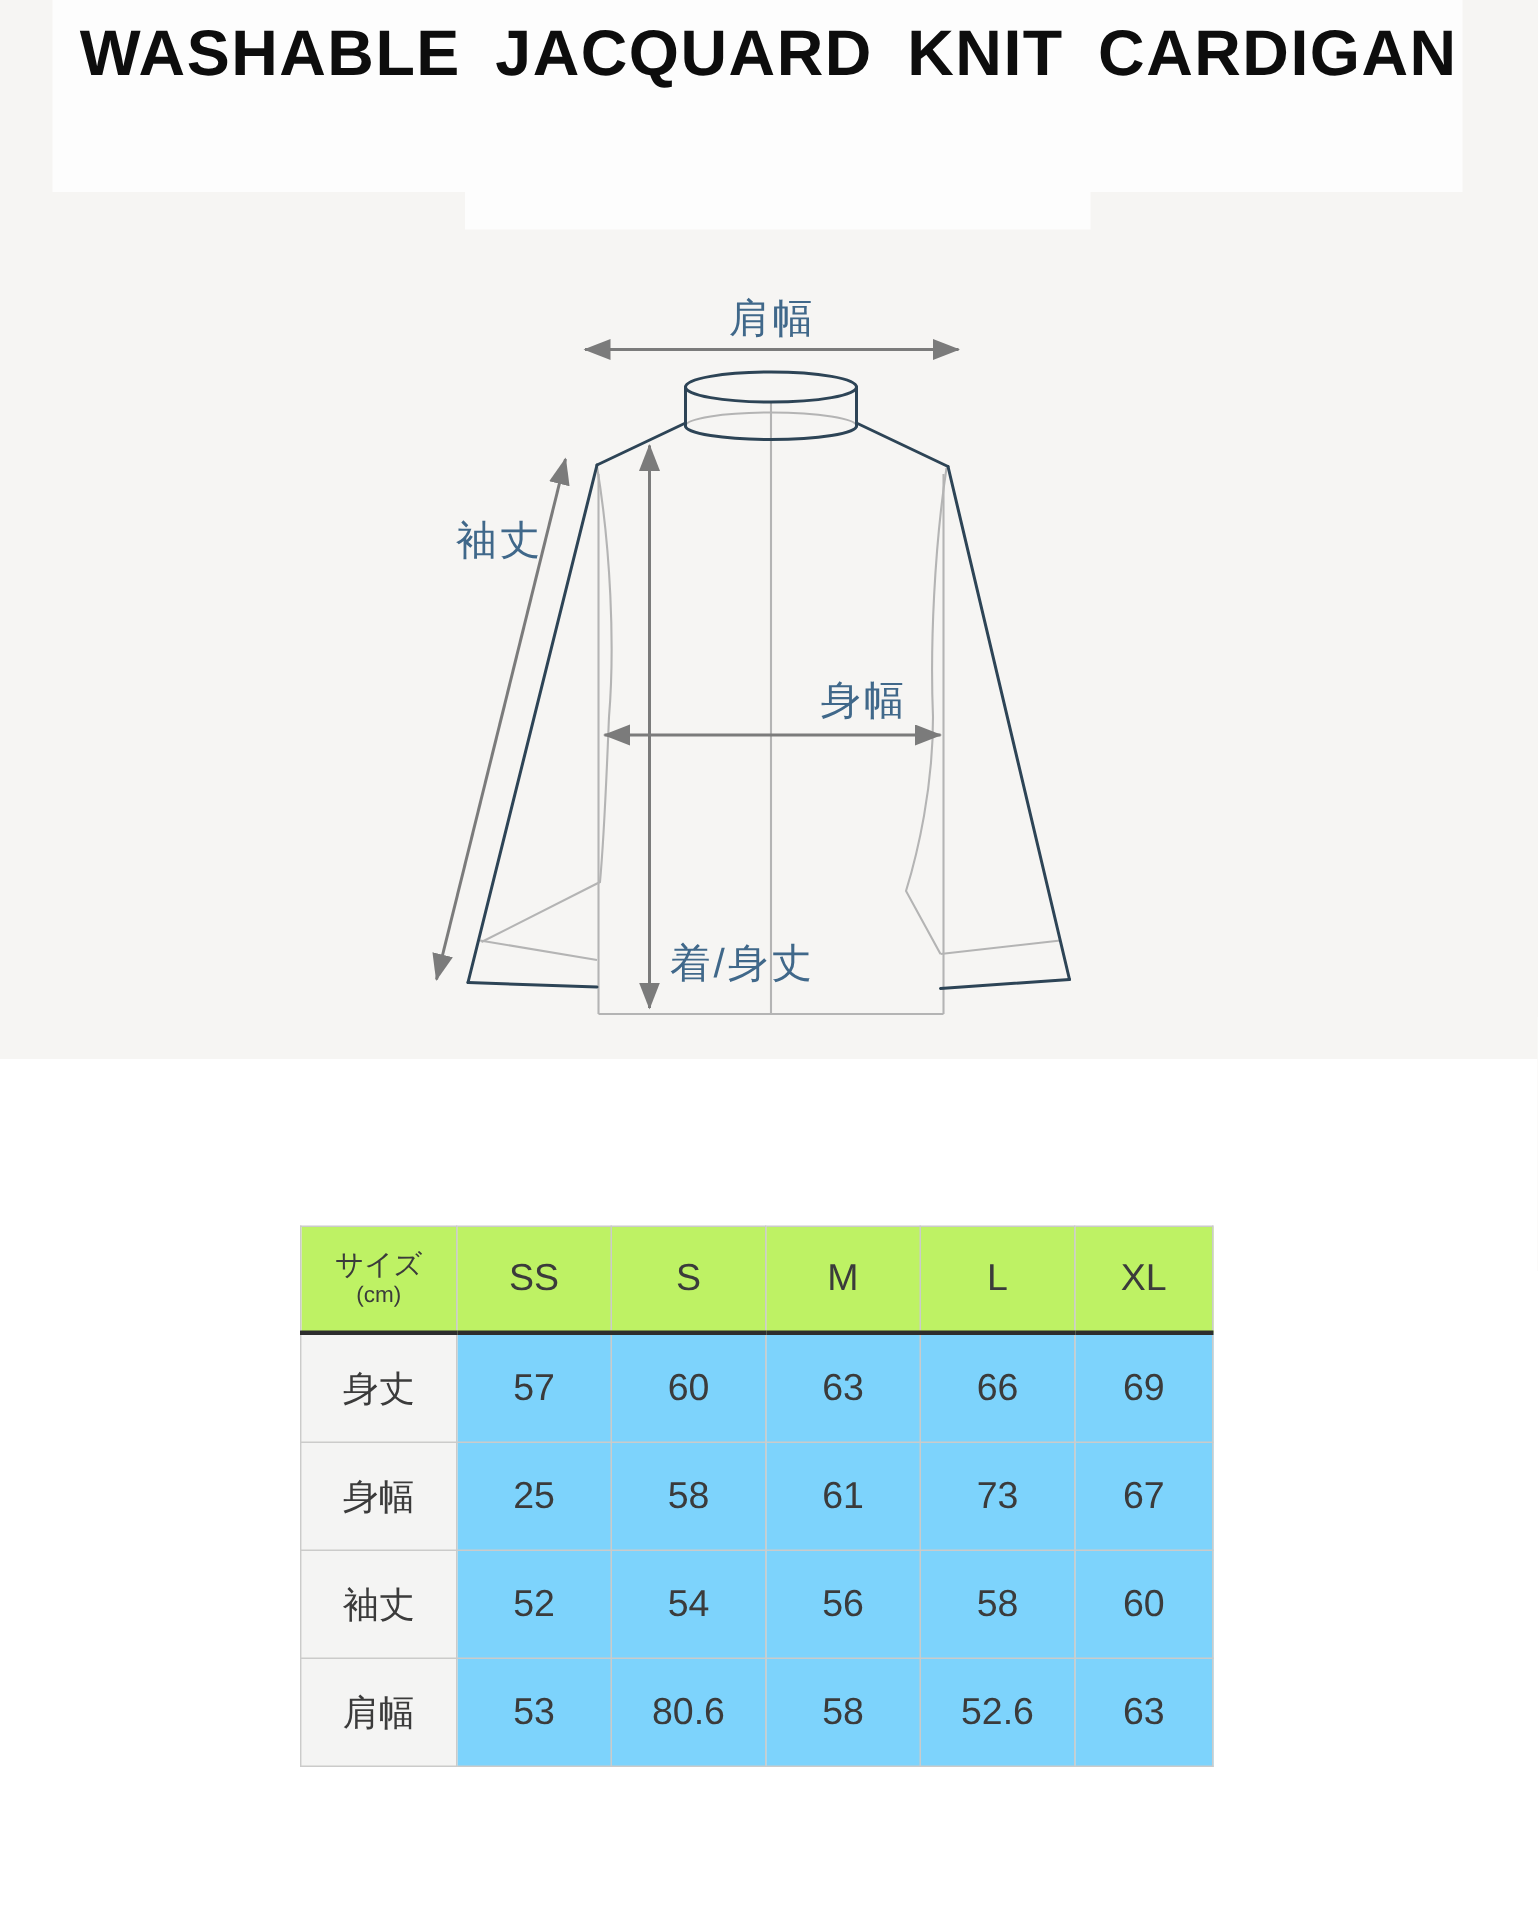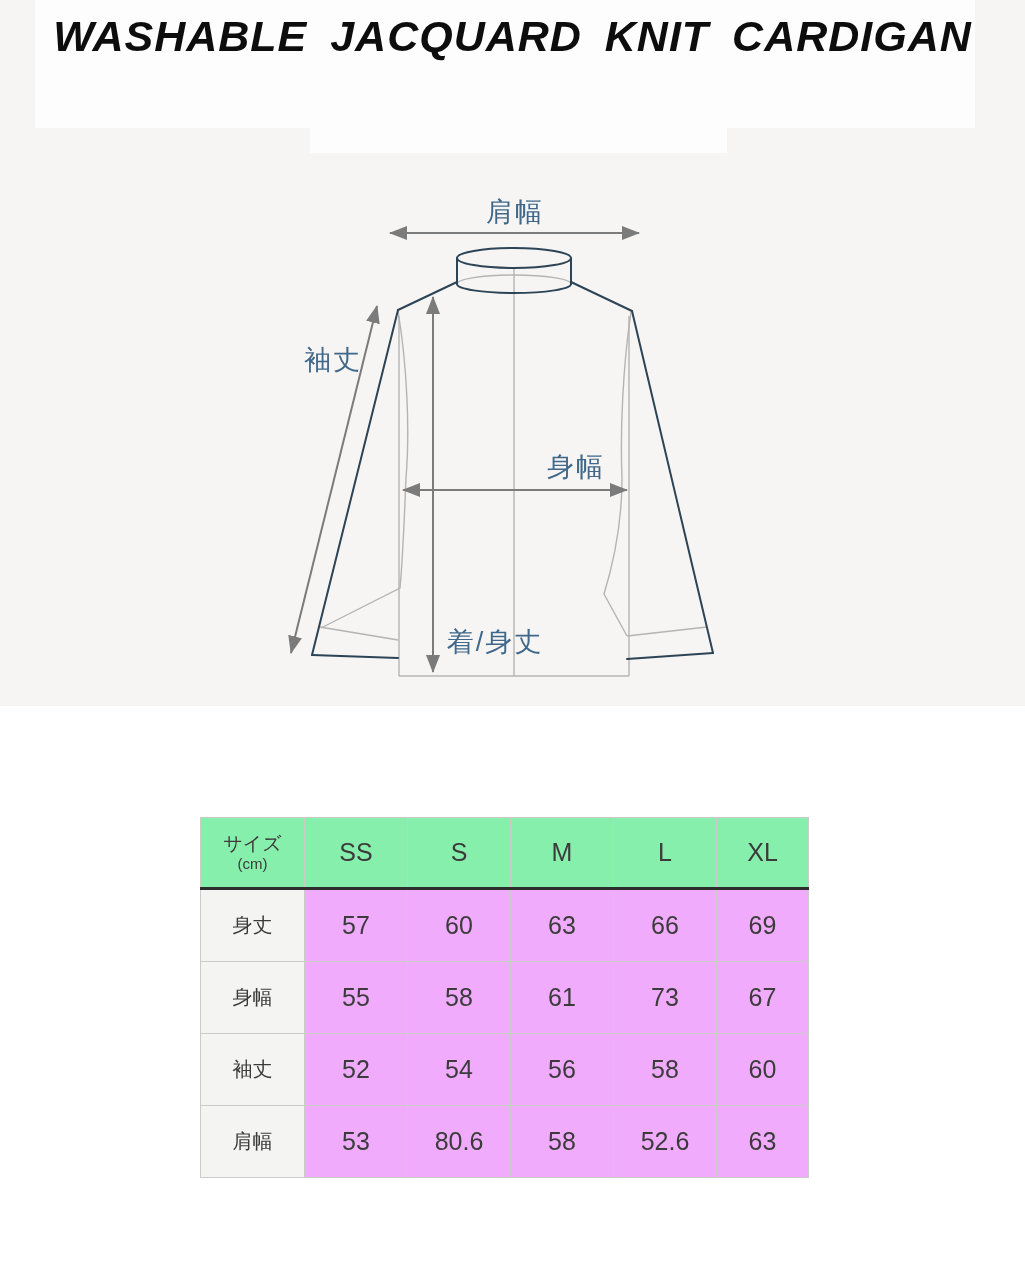--- a/index.html
+++ b/index.html
@@ -13,21 +13,21 @@
   
   .top-section{
     position:absolute;left:0;top:0;width:1025px;height:706px;
     background:#f6f5f3;
   }
   .white-patch-1{position:absolute;left:35px;top:0;width:940px;height:128px;background:#fdfdfd;}
   .white-patch-2{position:absolute;left:310px;top:0;width:417px;height:153px;background:#fdfdfd;}
 
   .title-line{
     position:absolute;left:0;width:100%;text-align:center;
-    font-style:italic;font-weight:900;font-size:43px;line-height:48px;
+    font-weight:900;font-size:43px;line-height:48px;
     letter-spacing:1px;word-spacing:10px;color:#0d0d0d;white-space:nowrap;
   }
   .title-line.l1{top:12px;}
   .title-line.l2{top:72px;}
 
   .diagram-svg{position:absolute;left:0;top:0;width:1025px;height:706px;}
   .diagram-svg text{
     font-family:"Liberation Sans","DejaVu Sans",sans-serif;
     font-size:27px;letter-spacing:2px;fill:#40688a;
   }
@@ -35,23 +35,23 @@
   
   .table-wrap{position:absolute;left:200px;top:817px;}
   table.size-table{
     border-collapse:collapse;table-layout:fixed;width:608px;
     background:#ffffff;
   }
   table.size-table td,table.size-table th{
     border:1px solid #cbcbca;text-align:center;vertical-align:middle;
     color:#3b3b3b;font-weight:400;padding:0;
   }
-  tr.head-row th{height:69px;background:#86efac;border-bottom:3px solid #2d2d2d;text-align:center;}
-  tr.data-row td{height:71px;background:#f0abfc;font-size:25px;}
-  tr.data-row td.row-label{background:#f4f4f3;font-size:20px;}
+  tr.head-row th{height:69px;background:#bef264;border-bottom:3px solid #2d2d2d;text-align:center;}
+  tr.data-row td{height:71px;background:#7dd3fc;font-size:25px;}
+  tr.data-row td.row-label{background:#f4f4f3;font-size:24px;}
   .corner-cell .c1{display:block;font-size:19px;line-height:22px;}
   .corner-cell .c2{display:block;font-size:15px;line-height:17px;}
   th.size-head{font-size:25px;}
 </style>
 </head>
 <body>
 
 <div class="page">
 
   <div class="top-section">
@@ -135,21 +135,21 @@
           <td class="row-label">身丈</td>
           <td>57</td>
           <td>60</td>
           <td>63</td>
           <td>66</td>
           <td>69</td>
         </tr>
 
         <tr class="data-row">
           <td class="row-label">身幅</td>
-          <td>55</td>
+          <td>25</td>
           <td>58</td>
           <td>61</td>
           <td>73</td>
           <td>67</td>
         </tr>
 
         <tr class="data-row">
           <td class="row-label">袖丈</td>
           <td>52</td>
           <td>54</td>

